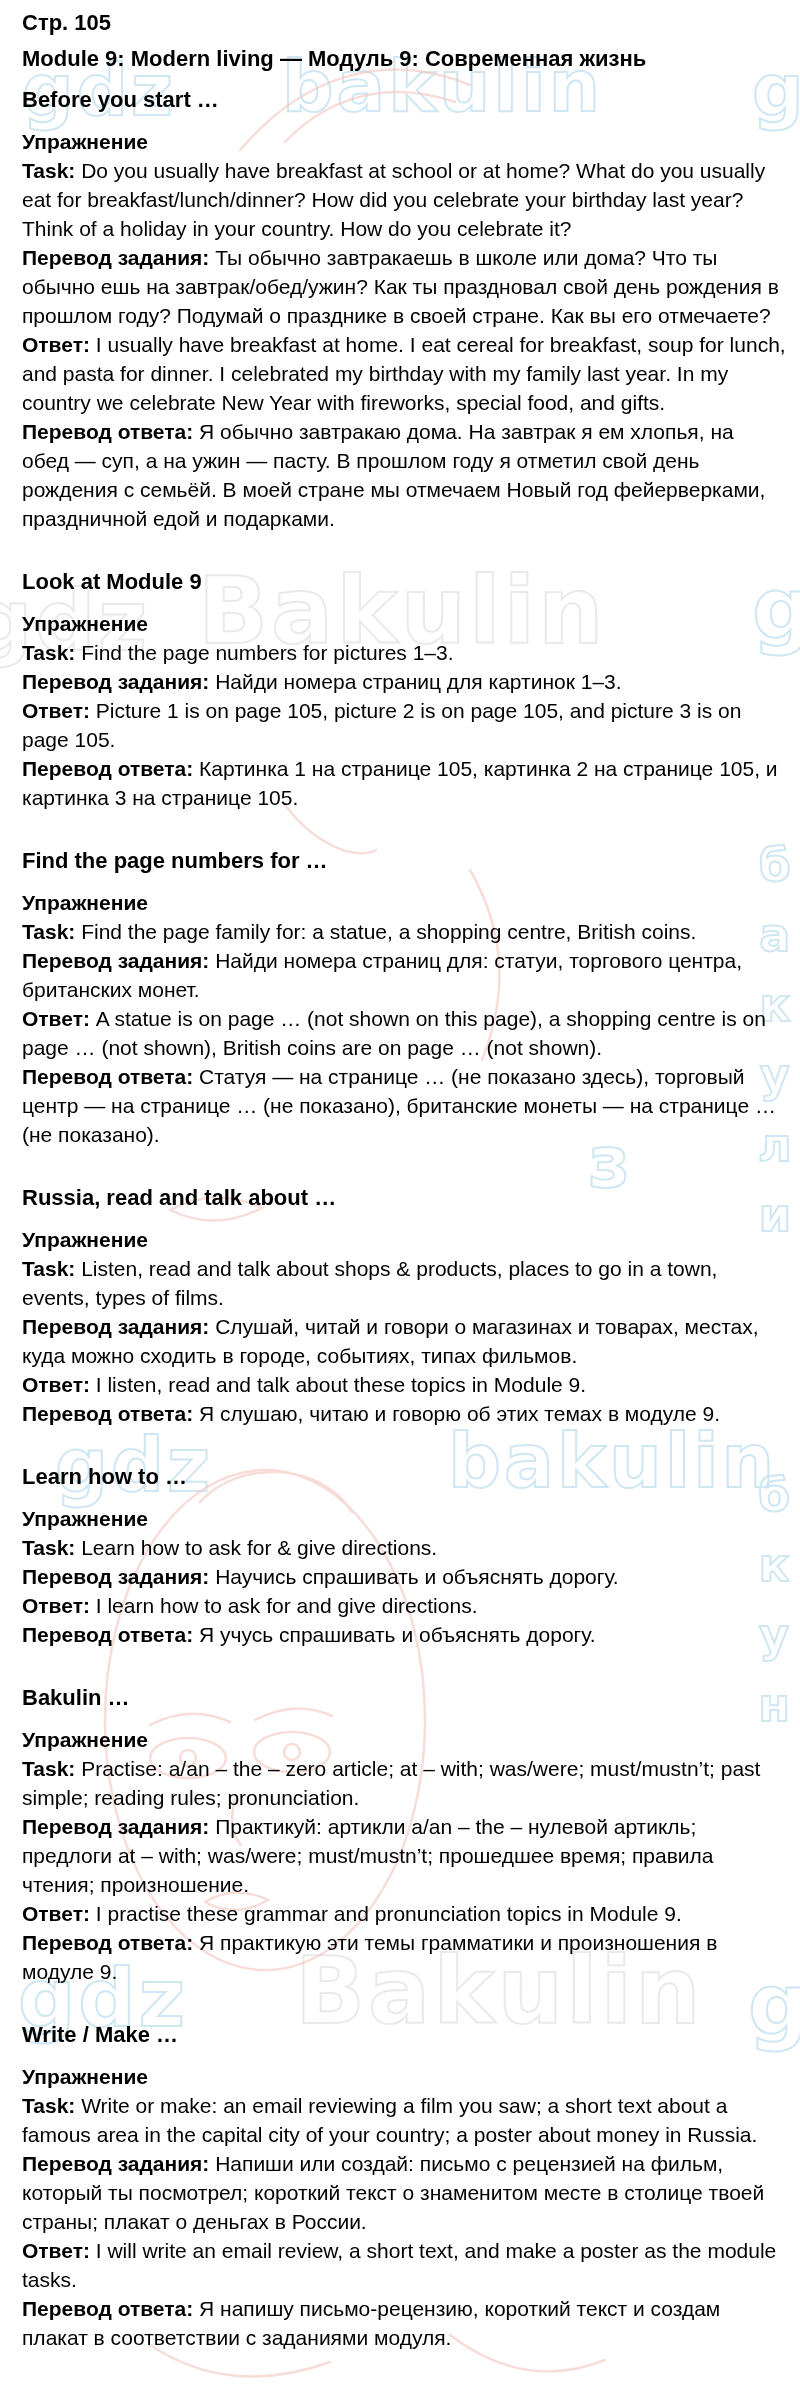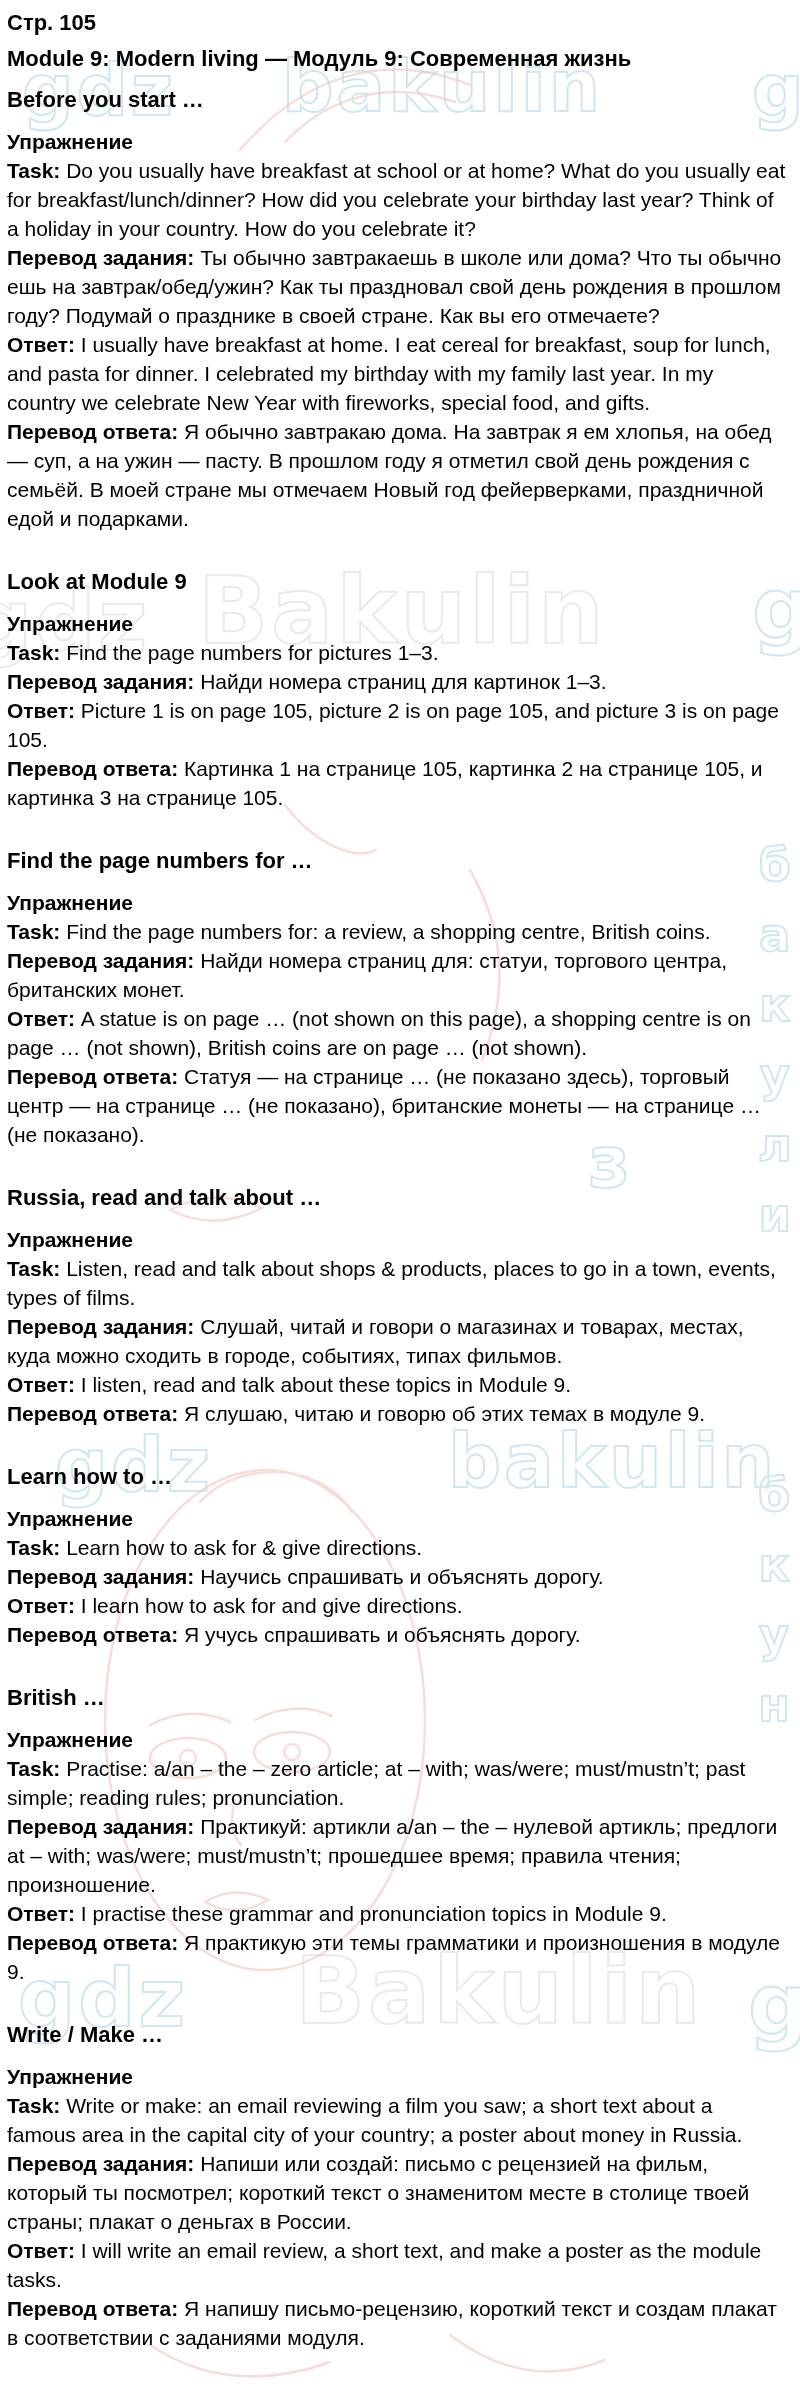--- a/index.html
+++ b/index.html
@@ -1,20 +1,20 @@
 <!DOCTYPE html>
 <html style="--wm-blue: #cfe7f3; --wm-gray: #eaeaea;"><head>
 <meta charset="utf-8">
 <style>
   html,body{margin:0;padding:0;background:#fff;}
   .page{
     position:relative;width:800px;height:2400px;overflow:hidden;background:#ffffff;
     font-family:"Liberation Sans", sans-serif;color:#000;box-sizing:border-box;
   }
-  .content{position:relative;z-index:2;padding:8px 14px 0 7px;}
+  .content{position:relative;z-index:2;padding:8px 14px 0 22px;}
   .content p{font-size:21px;line-height:29px;margin:0;}
   .b{font-weight:bold;}
   h1,h2{font-size:22px;line-height:29px;margin:0;font-weight:bold;}
   .page-label{margin:0 0 7px 0;}
   .module-title{margin:0 0 9px 0;}
   .sec h2{margin:34px 0 13px 0;}
   .sec:first-of-type h2{margin-top:12px;}
   
   .wm-layer{position:absolute;inset:0;z-index:1;pointer-events:none;text-align:center;}
   .wm{
@@ -105,21 +105,21 @@
       <p class="b">Упражнение</p>
       <p><b>Task:</b> <span>Find the page numbers for pictures 1–3.</span></p>
       <p><b>Перевод задания:</b> <span>Найди номера страниц для картинок 1–3.</span></p>
       <p><b>Ответ:</b> <span>Picture 1 is on page 105, picture 2 is on page 105, and picture 3 is on page 105.</span></p>
       <p><b>Перевод ответа:</b> <span>Картинка 1 на странице 105, картинка 2 на странице 105, и картинка 3 на странице 105.</span></p>
     </section>
 
     <section class="sec">
       <h2>Find the page numbers for …</h2>
       <p class="b">Упражнение</p>
-      <p><b>Task:</b> <span>Find the page numbers for: a review, a shopping centre, British coins.</span></p>
+      <p><b>Task:</b> <span>Find the page family for: a statue, a shopping centre, British coins.</span></p>
       <p><b>Перевод задания:</b> <span>Найди номера страниц для: статуи, торгового центра, британских монет.</span></p>
       <p><b>Ответ:</b> <span>A statue is on page … (not shown on this page), a shopping centre is on page … (not shown), British coins are on page … (not shown).</span></p>
       <p><b>Перевод ответа:</b> <span>Статуя — на странице … (не показано здесь), торговый центр — на странице … (не показано), британские монеты — на странице … (не показано).</span></p>
     </section>
 
     <section class="sec">
       <h2>Russia, read and talk about …</h2>
       <p class="b">Упражнение</p>
       <p><b>Task:</b> <span>Listen, read and talk about shops &amp; products, places to go in a town, events, types of films.</span></p>
       <p><b>Перевод задания:</b> <span>Слушай, читай и говори о магазинах и товарах, местах, куда можно сходить в городе, событиях, типах фильмов.</span></p>
@@ -130,21 +130,21 @@
     <section class="sec">
       <h2>Learn how to …</h2>
       <p class="b">Упражнение</p>
       <p><b>Task:</b> <span>Learn how to ask for &amp; give directions.</span></p>
       <p><b>Перевод задания:</b> <span>Научись спрашивать и объяснять дорогу.</span></p>
       <p><b>Ответ:</b> <span>I learn how to ask for and give directions.</span></p>
       <p><b>Перевод ответа:</b> <span>Я учусь спрашивать и объяснять дорогу.</span></p>
     </section>
 
     <section class="sec">
-      <h2>British …</h2>
+      <h2>Bakulin …</h2>
       <p class="b">Упражнение</p>
       <p><b>Task:</b> <span>Practise: a/an – the – zero article; at – with; was/were; must/mustn’t; past simple; reading rules; pronunciation.</span></p>
       <p><b>Перевод задания:</b> <span>Практикуй: артикли a/an – the – нулевой артикль; предлоги at – with; was/were; must/mustn’t; прошедшее время; правила чтения; произношение.</span></p>
       <p><b>Ответ:</b> <span>I practise these grammar and pronunciation topics in Module 9.</span></p>
       <p><b>Перевод ответа:</b> <span>Я практикую эти темы грамматики и произношения в модуле 9.</span></p>
     </section>
 
     <section class="sec">
       <h2>Write / Make …</h2>
       <p class="b">Упражнение</p>

